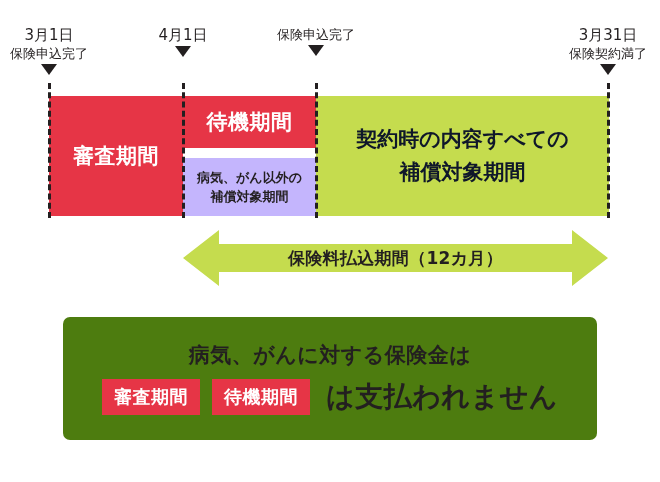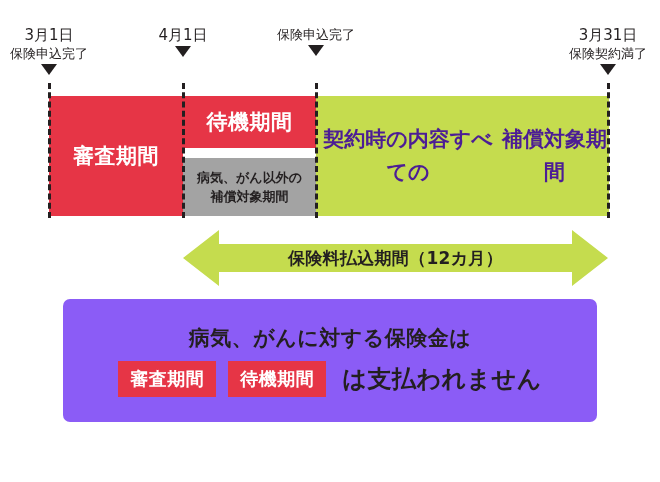--- a/index.html
+++ b/index.html
@@ -117,41 +117,42 @@
     top: 52px;
     height: 10px;
     background: #ffffff;
   }
   .wait-sub {
     position: absolute;
     left: 0;
     right: 0;
     top: 62px;
     bottom: 0;
-    background: #a3a3a3;
+    background: #c4b5fd;
     display: flex;
     flex-direction: column;
     align-items: center;
     justify-content: center;
     color: #231f20;
     font-size: 13px;
     font-weight: 700;
     line-height: 19px;
     text-align: center;
   }
   .label-cover {
     position: absolute;
     left: 0;
     right: 0;
     top: 0;
     height: 100%;
     display: flex;
-    align-items: center;
-    justify-content: center;
-    color: #4c1d95;
+    flex-direction: column;
+    align-items: center;
+    justify-content: center;
+    color: #0f172a;
     font-size: 21px;
     font-weight: 700;
     line-height: 33px;
     text-align: center;
   }
 
   
   .arrow-wrap {
     position: absolute;
     left: 183px;
@@ -176,24 +177,24 @@
     font-size: 17px;
     font-weight: 700;
     color: #231f20;
     letter-spacing: 0.3px;
   }
 
   
   .notice {
     position: absolute;
     left: 63px;
-    top: 299px;
+    top: 317px;
     width: 534px;
     height: 123px;
-    background: #8b5cf6;
+    background: #4d7c0f;
     border-radius: 7px;
     display: flex;
     flex-direction: column;
     align-items: center;
     justify-content: center;
   }
   .notice-line1 {
     font-size: 21px;
     font-weight: 700;
     color: #231f20;
@@ -211,21 +212,21 @@
     font-size: 18px;
     font-weight: 700;
     padding: 7px 12px 8px 12px;
     line-height: 21px;
     letter-spacing: 0.5px;
   }
   .chip + .chip {
     margin-left: 12px;
   }
   .notice-tail {
-    font-size: 24px;
+    font-size: 28px;
     font-weight: 700;
     color: #231f20;
     margin-left: 16px;
     letter-spacing: 0.5px;
   }
 </style>
 </head>
 <body>
 
 <div class="marker" style="left:-31px; top:26px;">

